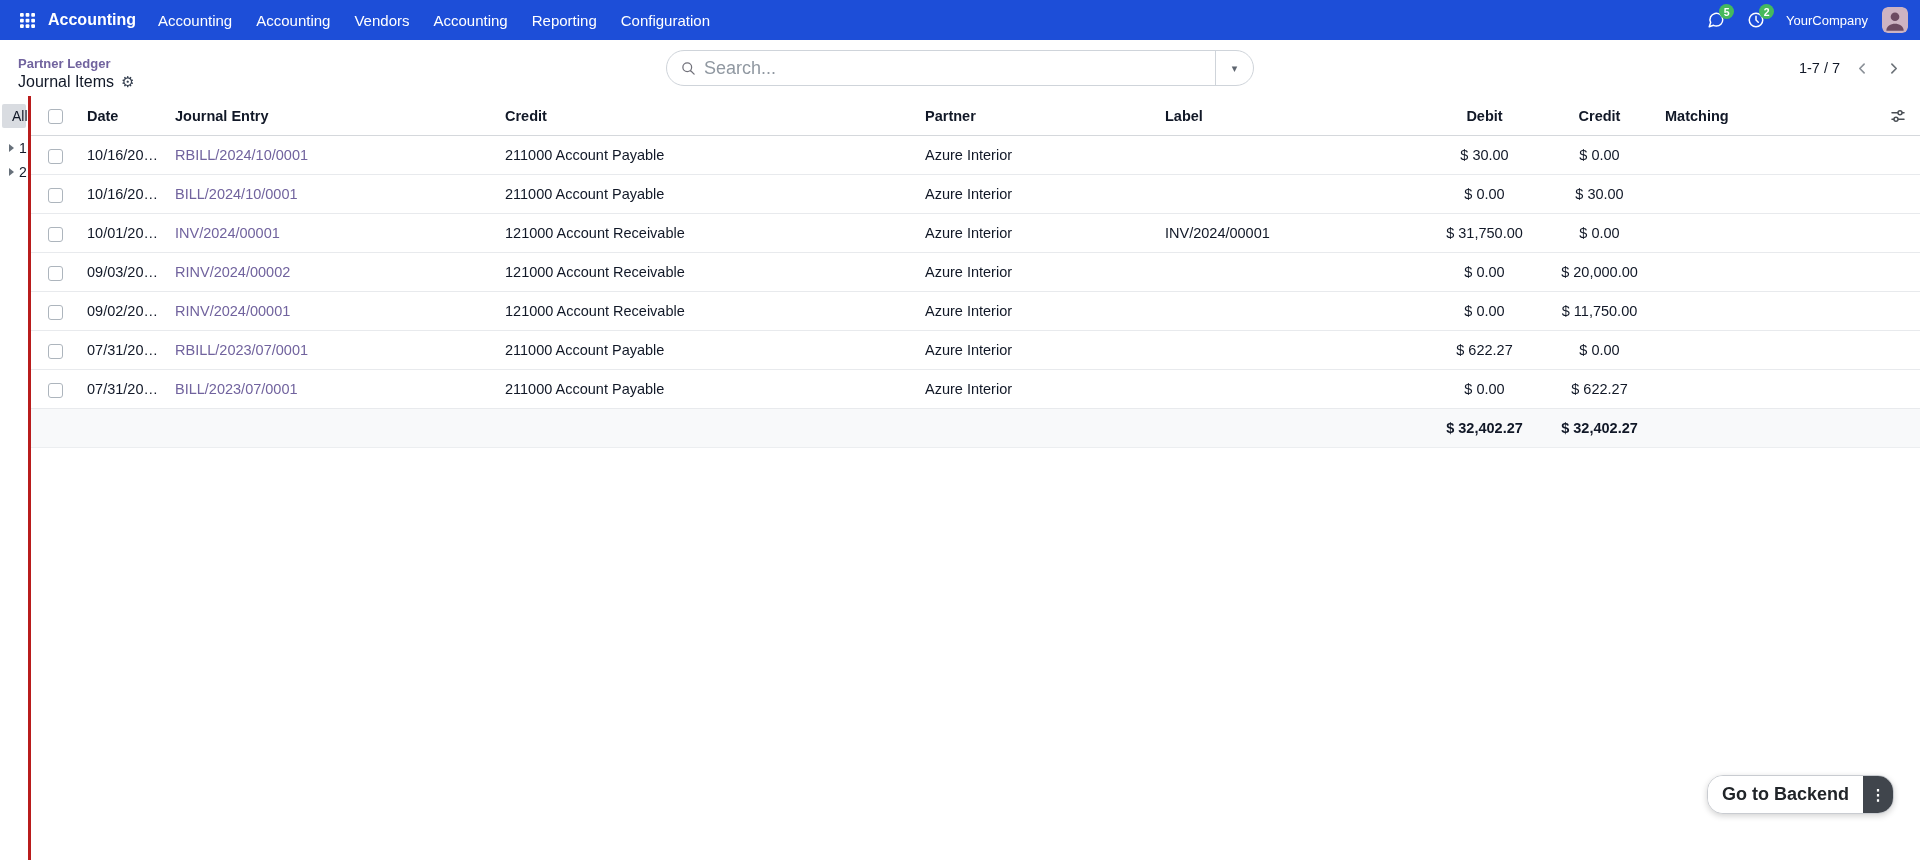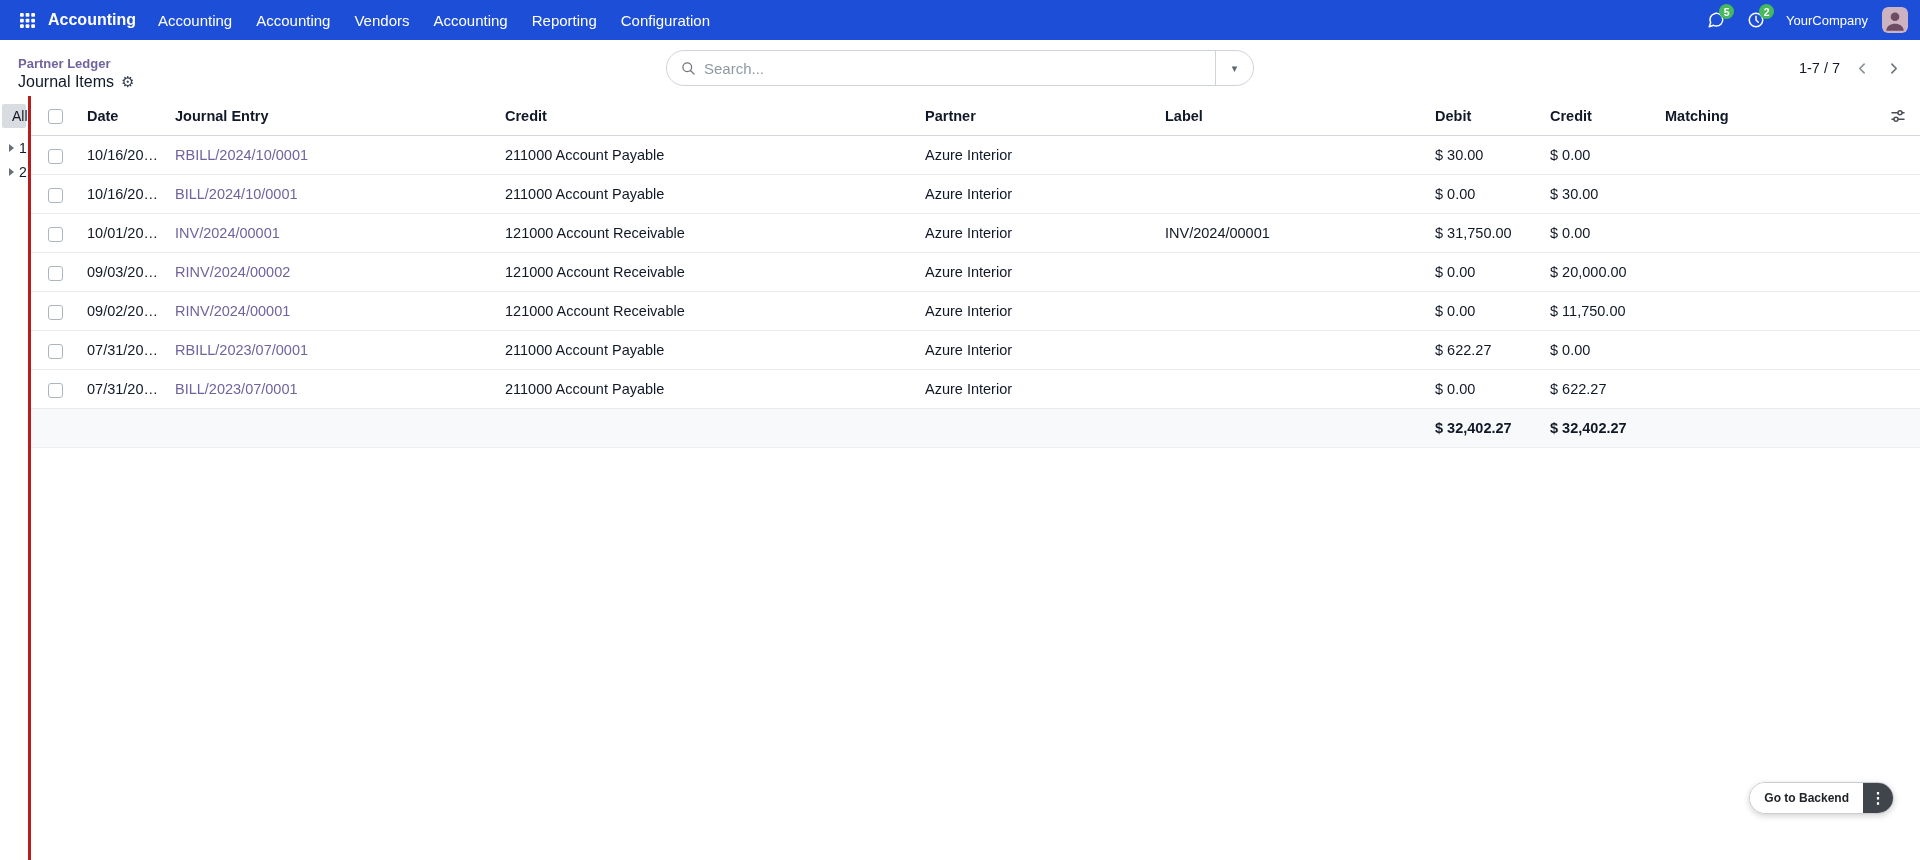--- a/index.html
+++ b/index.html
@@ -23,53 +23,53 @@
 
   
   .control-panel { position: relative; height: 56px; display: flex; align-items: center; padding: 0 18px; }
   .breadcrumbs { display: flex; flex-direction: column; justify-content: center; gap: 2px; }
   .breadcrumb-parent { color: #71639E; font-size: 13px; text-decoration: none; cursor: pointer; font-weight: 600; margin-top: 10px; }
   .breadcrumb-current { display: flex; align-items: center; gap: 7px; font-size: 16px; color: #111827; }
   .gear { color: #374151; font-size: 15px; line-height: 1; background: none; border: none; cursor: pointer; }
 
   .search-bar { position: absolute; left: 50%; top: 50%; transform: translate(-50%,-50%); width: 588px; height: 36px; border: 1px solid #cfd4da; border-radius: 18px; display: flex; align-items: center; background: #fff; }
   .search-icon-wrap { padding: 0 8px 0 14px; display: flex; align-items: center; }
-  .search-input { flex: 1; border: none; outline: none; font-size: 15px; font-family: inherit; color: #111827; background: transparent; }
+  .search-input { flex: 1; border: none; outline: none; font-size: 18px; font-family: inherit; color: #111827; background: transparent; }
   .search-input::placeholder { color: #9098a1; }
   .search-caret { width: 38px; align-self: stretch; border: none; border-left: 1px solid #cfd4da; background: transparent; color: #5f6670; font-size: 11px; cursor: pointer; border-radius: 0 18px 18px 0; }
 
   .pager { margin-left: auto; display: flex; align-items: center; gap: 14px; font-size: 14.5px; color: #111827; }
   .pager-btn { background: none; border: none; cursor: pointer; display: flex; align-items: center; padding: 2px; }
 
   
   .content { display: flex; height: 764px; }
   .search-panel { width: 31px; border-right: 3px solid #b91c1c; padding-top: 8px; font-size: 14px; flex-shrink: 0; }
   .sp-all { margin: 0 2px 8px; background: #d9dce1; padding: 4px 0 4px 10px; cursor: pointer; color: #111827; border-radius: 2px; }
   .sp-item { display: flex; align-items: center; gap: 5px; padding: 4px 0 4px 9px; cursor: pointer; color: #111827; }
   .sp-caret { width: 0; height: 0; border-left: 5px solid #67707a; border-top: 4px solid transparent; border-bottom: 4px solid transparent; }
 
   .main { flex: 1; overflow: hidden; }
   table { width: 100%; border-collapse: collapse; font-size: 14.5px; table-layout: fixed; }
   th { font-weight: 700; text-align: left; padding: 11px 8px; border-bottom: 1px solid #d5d8dc; white-space: nowrap; color: #111827; }
   td { padding: 11px 8px; border-bottom: 1px solid #e8eaed; white-space: nowrap; overflow: hidden; text-overflow: ellipsis; color: #111827; }
   .col-cb { width: 48px; } .col-date { width: 88px; } .col-entry { width: 330px; }
   .col-account { width: 420px; } .col-partner { width: 240px; } .col-label { width: 270px; }
   .col-debit { width: 115px; } .col-credit { width: 115px; } .col-match { width: 95px; } .col-opt { width: auto; }
-  .num { text-align: left; }
+  .num { text-align: center; }
   .cb-cell { text-align: center; padding: 8px 4px; }
   input[type=checkbox] { appearance: none; width: 15px; height: 15px; border: 1px solid #adb5bd; border-radius: 3px; background: #fff; cursor: pointer; vertical-align: middle; }
   a.entry-link { color: #71639E; text-decoration: none; cursor: pointer; }
   tr.data-row { cursor: pointer; }
   tfoot td { background: #f8f9fa; border-top: 1px solid #d5d8dc; border-bottom: 1px solid #eceef0; font-weight: 700; }
   .opt-cell { text-align: right; padding-right: 14px; }
   .opt-btn { background: none; border: none; cursor: pointer; padding: 0; display: inline-flex; vertical-align: middle; }
 
   
   .floating-pill { position: absolute; right: 26px; bottom: 46px; display: flex; align-items: stretch; box-shadow: 0 2px 6px rgba(0,0,0,.18); border-radius: 16px; overflow: hidden; border: 1px solid #c9ccd1; background: #fff; }
-  .backend-btn { border: none; background: #fff; font-weight: 700; font-size: 12px; padding: 8px 14px; cursor: pointer; color: #212529; font-family: inherit; }
+  .backend-btn { border: none; background: #fff; font-weight: 700; font-size: 18px; padding: 8px 14px; cursor: pointer; color: #212529; font-family: inherit; }
   .dots-btn { border: none; width: 30px; background: #40454c; color: #fff; cursor: pointer; font-size: 15px; font-weight: 700; }
 </style>
 </head>
 <body>
 
 <nav class="navbar">
   <button class="apps-btn">
     <svg width="15" height="15" viewBox="0 0 16 16">
         <g fill="#fff">
       <rect x="0" y="0" width="4" height="4" rx="1"></rect>

